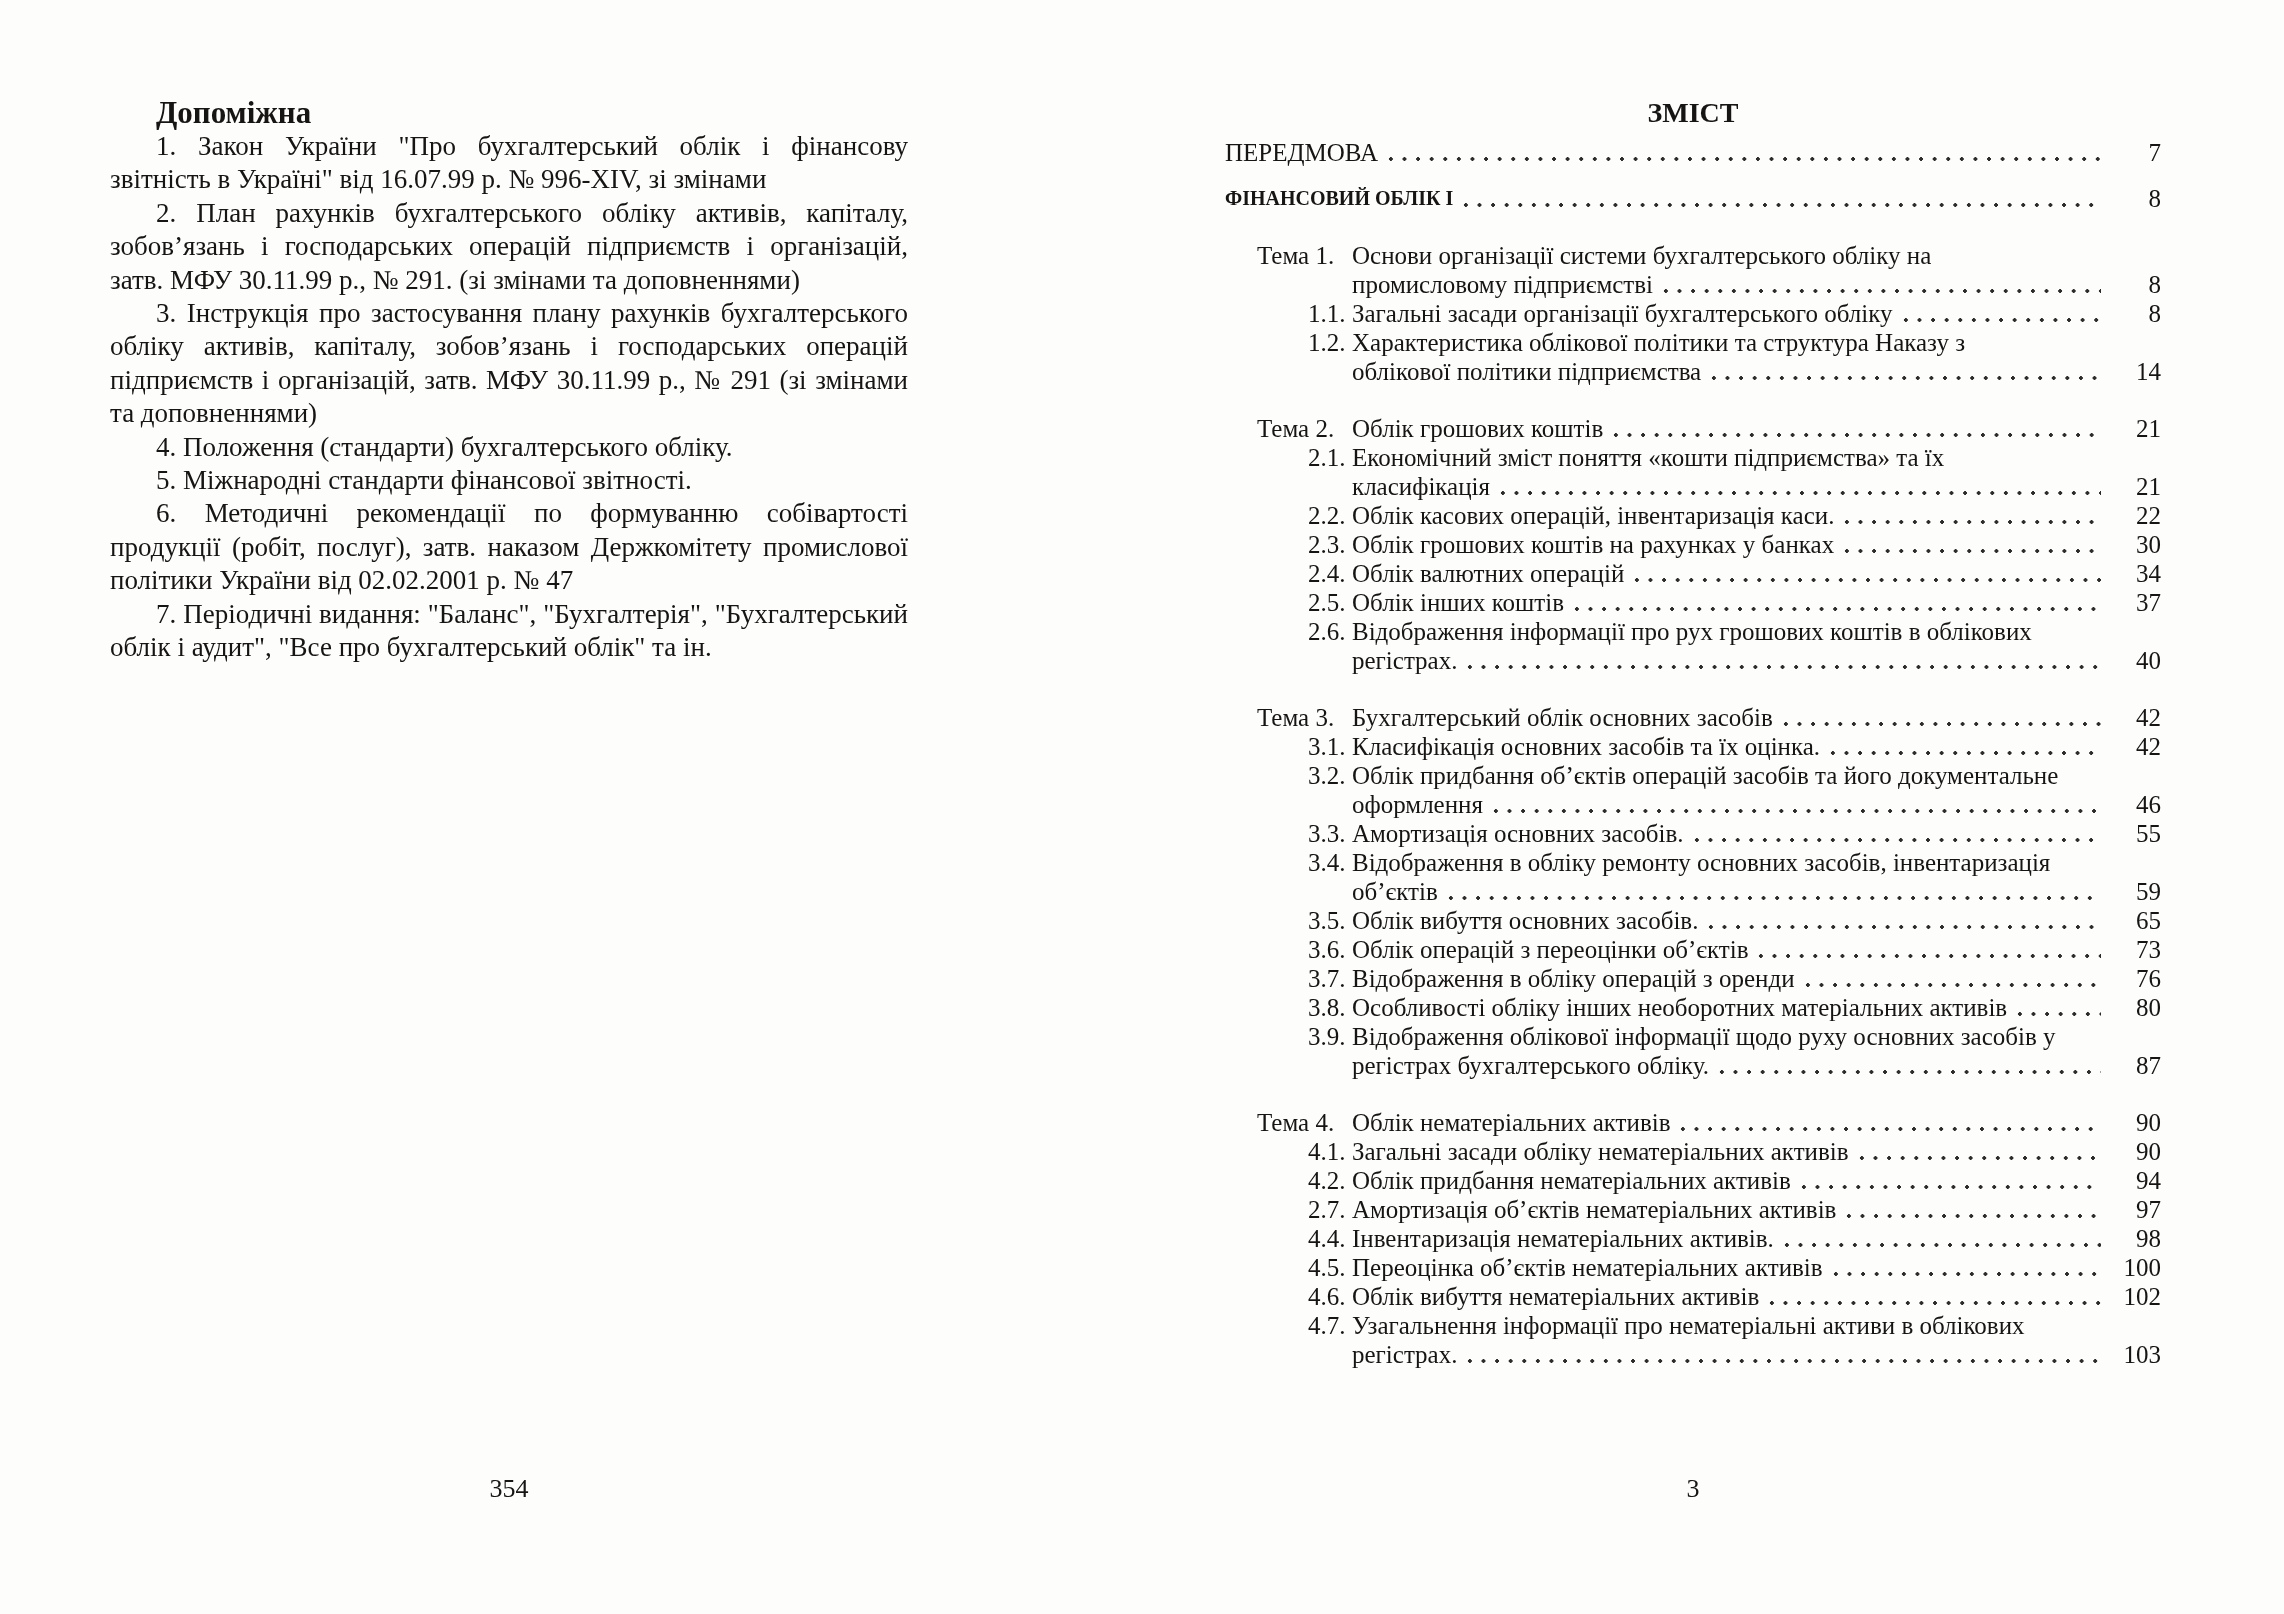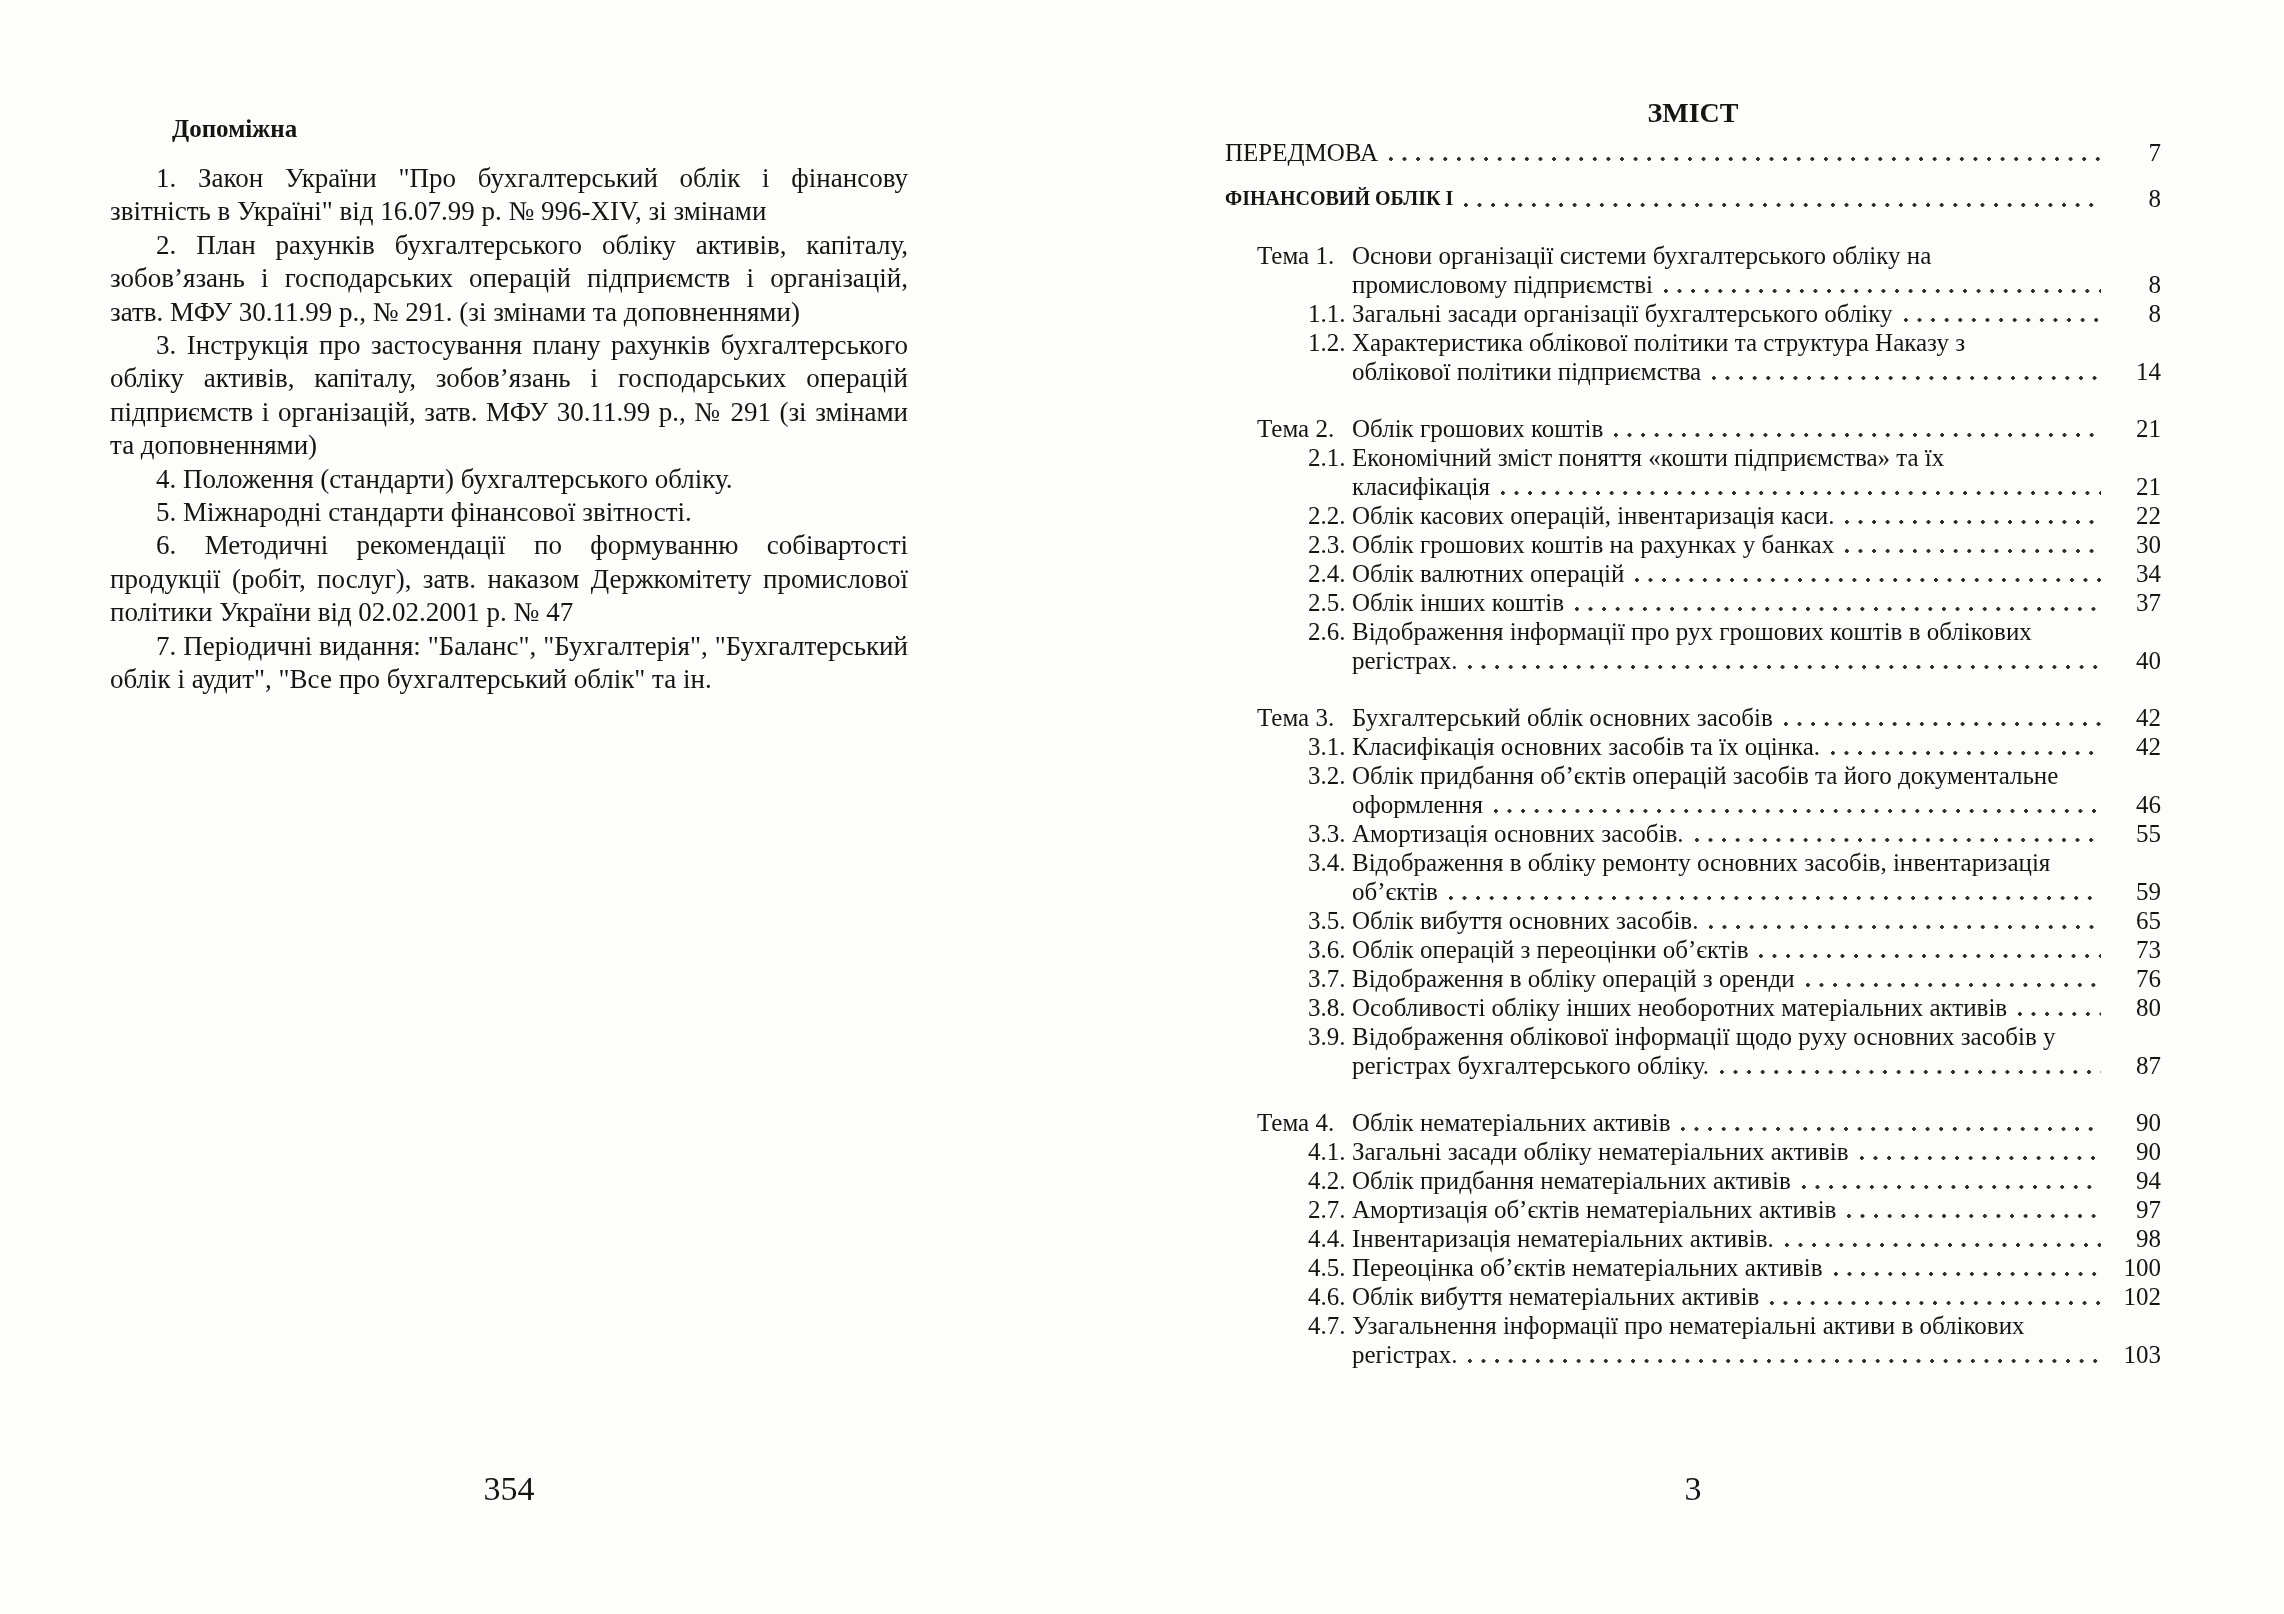--- a/index.html
+++ b/index.html
@@ -18,24 +18,24 @@
     height: 1614px;
   }
   
   .left-page {
     position: absolute;
     left: 110px;
     top: 96px;
     width: 798px;
   }
   .bib-heading {
-    font-size: 25px;
+    font-size: 31px;
     font-weight: bold;
     line-height: 34px;
-    margin: 16px;
+    margin: 0;
     text-indent: 46px;
   }
   .bib-item {
     font-size: 27px;
     line-height: 33.4px;
     text-align: justify;
     text-indent: 46px;
     margin: 0;
   }
   
@@ -80,21 +80,21 @@
   .e-top-bold { padding-left: 0; margin-top: 17px; }
   .e-top-bold .text { font-weight: bold; font-size: 20px; }
   .e-tema { padding-left: 32px; margin-top: 28px; }
   .e-tema .num { width: 95px; }
   .e-sub { padding-left: 83px; }
   .e-sub .num { width: 44px; }
   
   .folio {
     position: absolute;
     top: 1474px;
-    font-size: 34px;
+    font-size: 26px;
     line-height: 30px;
     text-align: center;
   }
   .folio-left { left: 110px; width: 798px; }
   .folio-right { left: 1225px; width: 936px; }
 </style>
 </head>
 <body>
 
 <div class="spread">

